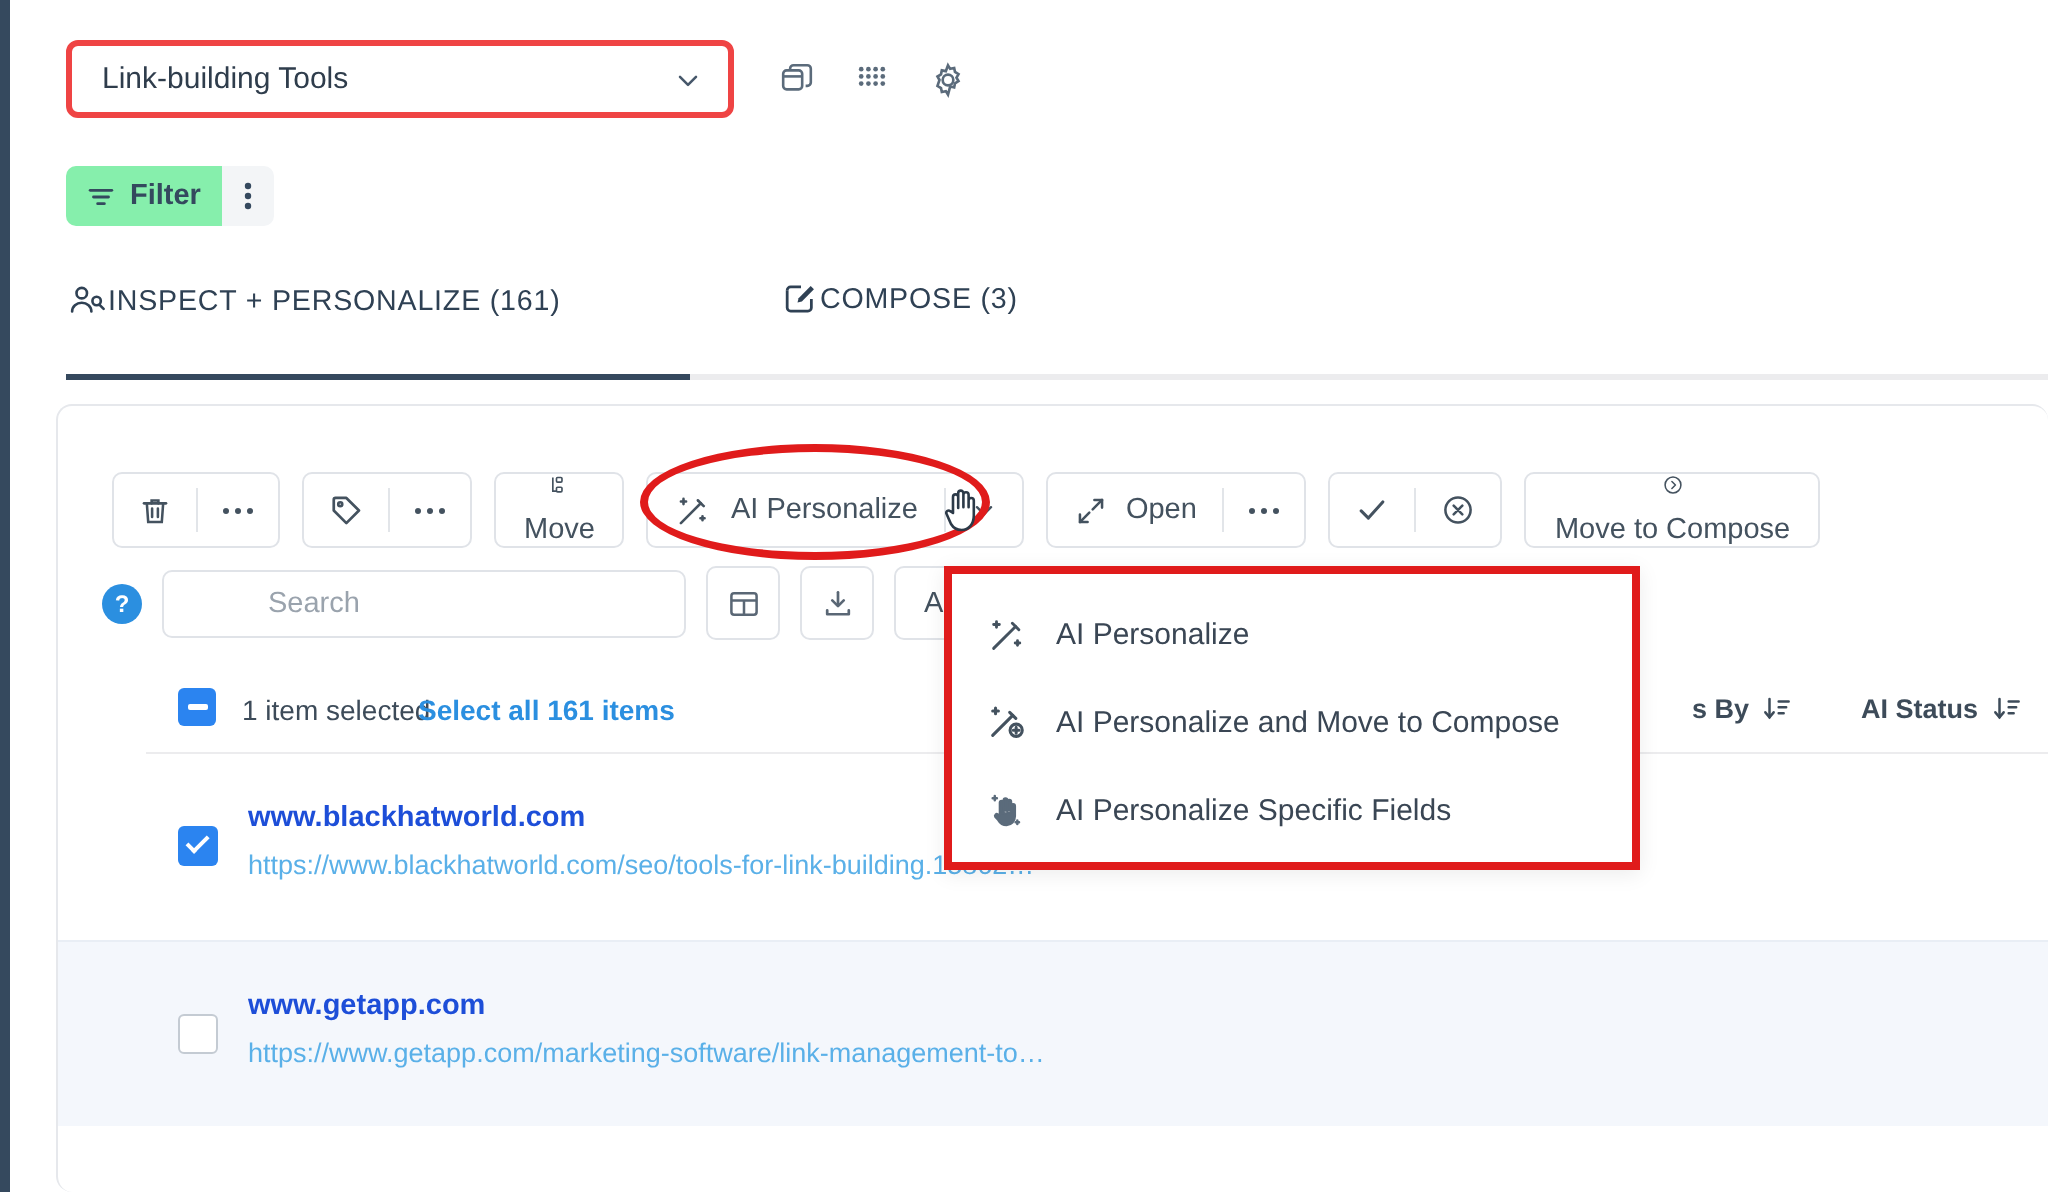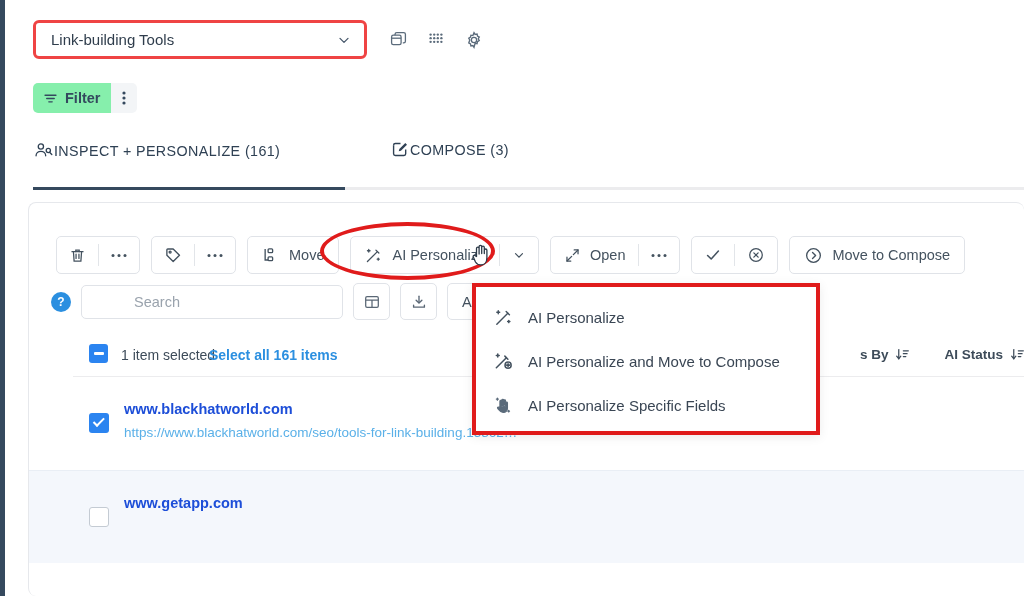--- a/index.html
+++ b/index.html
@@ -62,21 +62,21 @@
     border-right: none; border-bottom:none;
     overflow: hidden;
   }
 
   
   .toolbar { position:absolute; left:27px; top:33px; display:flex; align-items:center; gap:11px; }
   .btn-group { display:flex; align-items:center; border:1px solid #e0e3e8; border-radius:5px; height:38px; background:#fff; }
   .btn-seg { display:flex; align-items:center; justify-content:center; height:36px; padding: 0 13px; color:#44525f; font-size:14.5px; gap:9px; }
   .btn-seg.narrow { padding: 0 12px; }
   .vdiv { width:1px; height:22px; background:#e2e5e9; }
-  .btn-solo { display:flex; align-items:center; gap:9px; border:1px solid #e0e3e8; border-radius:5px; height:38px; padding:0 14px; color:#44525f; font-size:14.5px; background:#fff;}
+  .btn-solo { display:flex; align-items:center; gap:9px; border:1px solid #e0e3e8; border-radius:5px; height:38px; padding:0 14px; color:#44525f; font-size:14.5px; background:#fff;flex-direction:column;}
 
   
   .searchrow { position:absolute; left:22px; top:80px; display:flex; align-items:center; gap:10px; }
   .help-dot {
     width:20px; height:20px; border-radius:50%; background:#2b8fe0; color:#fff;
     display:flex; align-items:center; justify-content:center; font-size:12px; font-weight:700;
   }
   .search-box {
     width:262px; height:34px; border:1px solid #e0e3e8; border-radius:5px; background:#fff;
     display:flex; align-items:center; padding:0 12px;
@@ -95,21 +95,21 @@
   
   .selrow { position:absolute; left:0; top:133px; width:996px; height:40px; display:flex; align-items:center; }
   .sel-check {
     position:absolute; left:60px; top:8px;
     width:19px; height:19px; border-radius:3px; background:#2b84f0;
     display:flex; align-items:center; justify-content:center;
   }
   .sel-check .dash { width:10px; height:2.5px; background:#fff; border-radius:1px; }
   .sel-text { position:absolute; left:92px; top:11px; font-size:14px; color:#3d4b59; }
   .sel-link { position:absolute; left:180px; top:11px; font-size:14px; color:#2b8fe0; font-weight:600; }
-  .colhdrs { position:absolute; right:0; top:11px; display:flex; align-items:center; gap:34px; }
+  .colhdrs { position:absolute; right:0; top:11px; display:flex; align-items:center; gap:34px; padding-right:14px; }
   .colhdr { display:flex; align-items:center; gap:7px; font-size:13.5px; color:#3d4b59; font-weight:600; }
   .selrow-sep { position:absolute; left:44px; top:173px; width:952px; height:1px; background:#ececee; }
 
   
   .list { position:absolute; left:0; top:174px; width:996px; }
   .lrow { position:relative; height:93px; display:flex; align-items:center; }
   .lrow.alt { background:#f4f7fc; border-top:1px solid #e9eef5; }
   .lcheck { position:absolute; left:60px; top:36px; width:20px; height:20px; border-radius:3px; }
   .lcheck.on { background:#2b84f0; display:flex; align-items:center; justify-content:center; }
   .lcheck.off { border:1.5px solid #c4cbd3; background:#fff; }
@@ -404,20 +404,21 @@
         </div>
         <div class="ltext">
           <div class="ldomain">www.blackhatworld.com</div>
           <div class="lurl">https://www.blackhatworld.com/seo/tools-for-link-building.15862…</div>
         </div>
       </div>
       <div class="lrow alt">
         <div class="lcheck off"></div>
         <div class="ltext">
           <div class="ldomain">www.getapp.com</div>
+          <div class="lurl">https://www.getapp.com/marketing-software/link-management-to…</div>
         </div>
       </div>
     </div>
   </div>
 
   <div class="menu">
     <div class="menu-inner">
       <div class="menu-item">
         <span>
           <svg width="21" height="21" viewBox="0 0 22 22" fill="none" stroke="#44525f" stroke-width="1.5" stroke-linecap="round">

